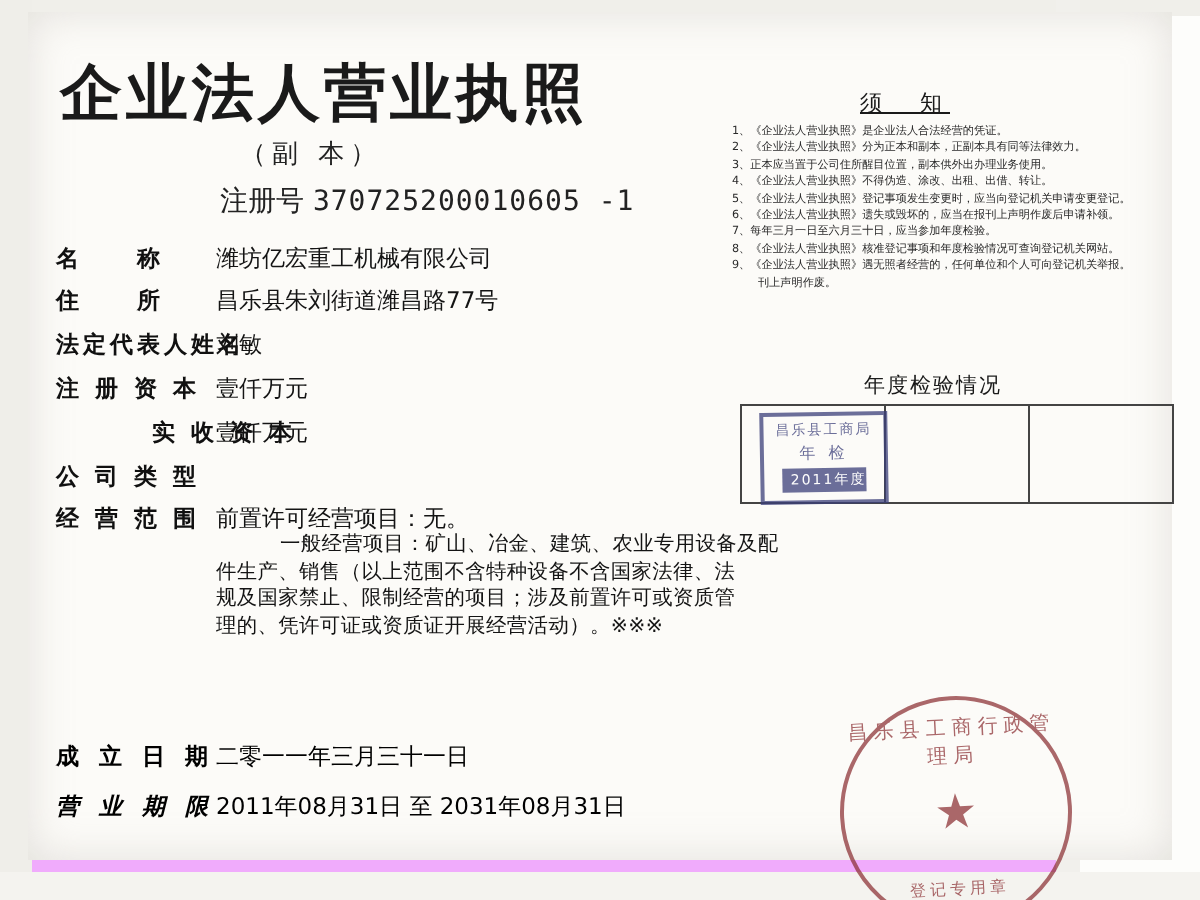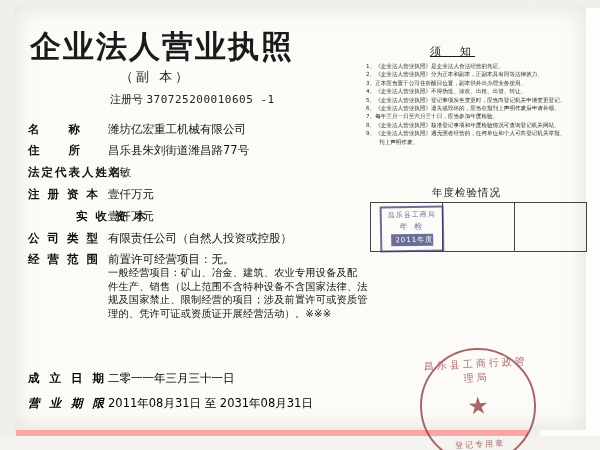--- a/index.html
+++ b/index.html
@@ -7,21 +7,21 @@
     width:600px;height:450px;
     background:#fdfdfb;
     font-family:"DejaVu Sans", sans-serif;
     overflow:hidden;
     position:relative;
   }
   .page{
     position:absolute;
     left:0;top:0;
     width:540px;height:450px;
-    background:#fca5a5;
+    background:#f0abfc;
   }
   
   .paper{
     position:absolute;
     left:14px;top:6px;
     width:572px;height:424px;
     background:#fcfbf8;
     box-shadow:inset 0 0 22px rgba(180,175,165,.35);
   }
   .edge-l{position:absolute;left:0;top:0;width:16px;height:450px;background:#efeee9;}
@@ -42,21 +42,21 @@
   .subtitle{
     position:absolute;
     left:120px;top:68px;
     font-size:13px;
     letter-spacing:3px;
     color:#222;
   }
   .regno{
     position:absolute;
     left:110px;top:92px;
-    font-size:11px;
+    font-size:14px;
     color:#222;
     white-space:nowrap;
   }
   .regno .num{
     font-family:"DejaVu Sans Mono", monospace;
     letter-spacing:.5px;
   }
   .flabel{
     position:absolute;
     left:28px;
@@ -79,21 +79,21 @@
     position:absolute;
     left:108px;
     top:243px;
     width:248px;
     font-size:10.2px;
     line-height:13.6px;
     color:#141414;
     letter-spacing:.2px;
   }
   .scope-lines div{white-space:nowrap;}
-  .scope-lines .ind{ text-indent:0; }
+  .scope-lines .ind{ text-indent:0;margin-left:32px; }
   .blabel{
     position:absolute;
     left:28px;
     font-weight:bold;
     letter-spacing:3px;
     font-size:11.5px;
   }
   .bvalue{
     position:absolute;
     left:108px;
@@ -233,21 +233,20 @@
   <div class="flabel" style="top:165px;text-align:right;">法定代表人姓名</div>
   <div class="fvalue" style="top:165px;">刘敏</div>
 
   <div class="flabel" style="top:187px;">注 册 资 本</div>
   <div class="fvalue" style="top:187px;">壹仟万元</div>
 
   <div class="flabel" style="top:209px;margin-left:48px;">实 收 资 本</div>
   <div class="fvalue" style="top:209px;">壹仟万元</div>
 
   <div class="flabel" style="top:231px;">公 司 类 型</div>
-  <div class="fvalue" style="top:231px;">有限责任公司（自然人投资或控股）</div>
 
   <div class="flabel" style="top:252px;">经 营 范 围</div>
   <div class="fvalue" style="top:252px;">前置许可经营项目：无。</div>
 
   <div class="scope-lines" style="top:266px;">
     <div class="ind">一般经营项目：矿山、冶金、建筑、农业专用设备及配</div>
     <div>件生产、销售（以上范围不含特种设备不含国家法律、法</div>
     <div>规及国家禁止、限制经营的项目；涉及前置许可或资质管</div>
     <div>理的、凭许可证或资质证开展经营活动）。※※※</div>
   </div>

